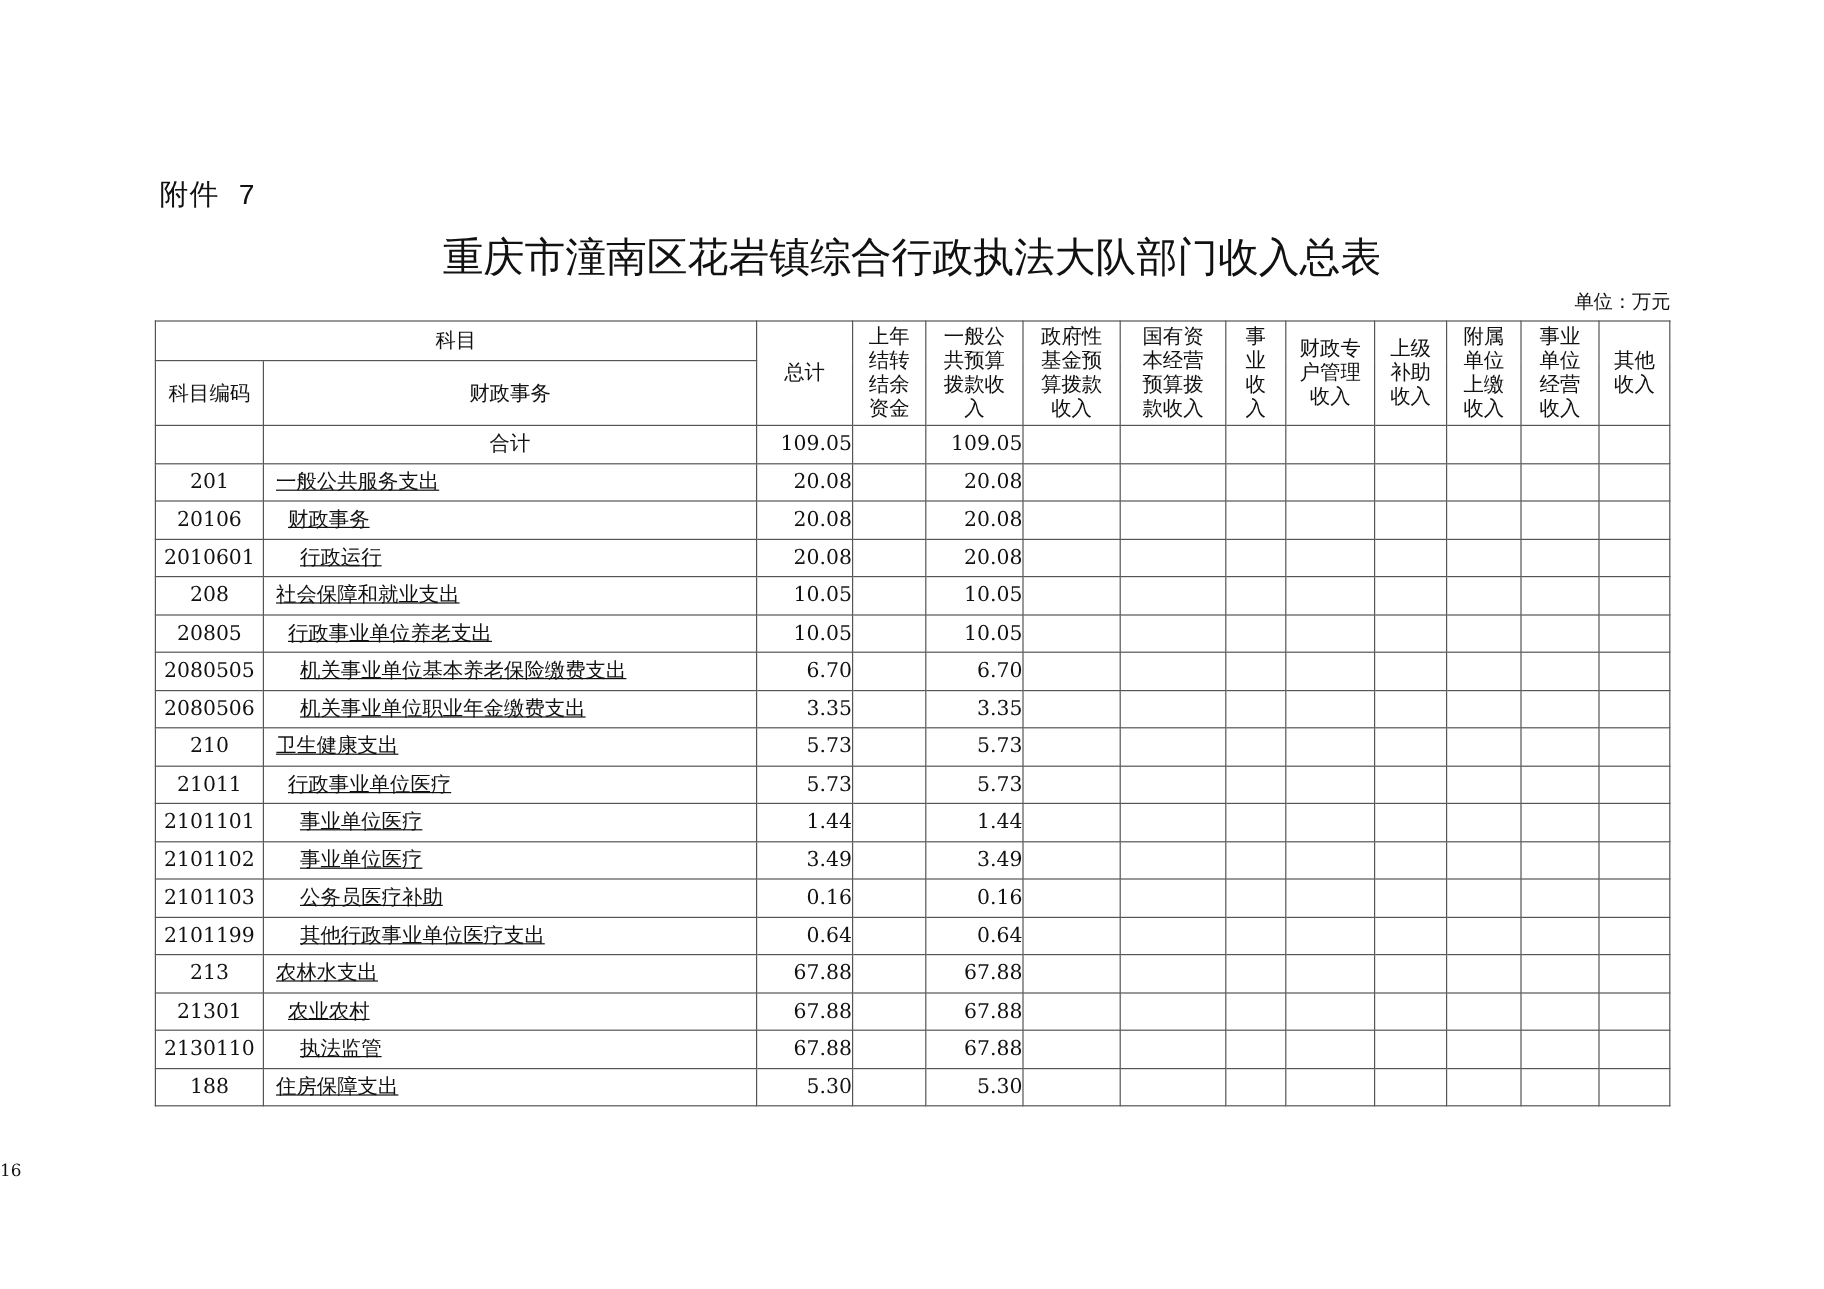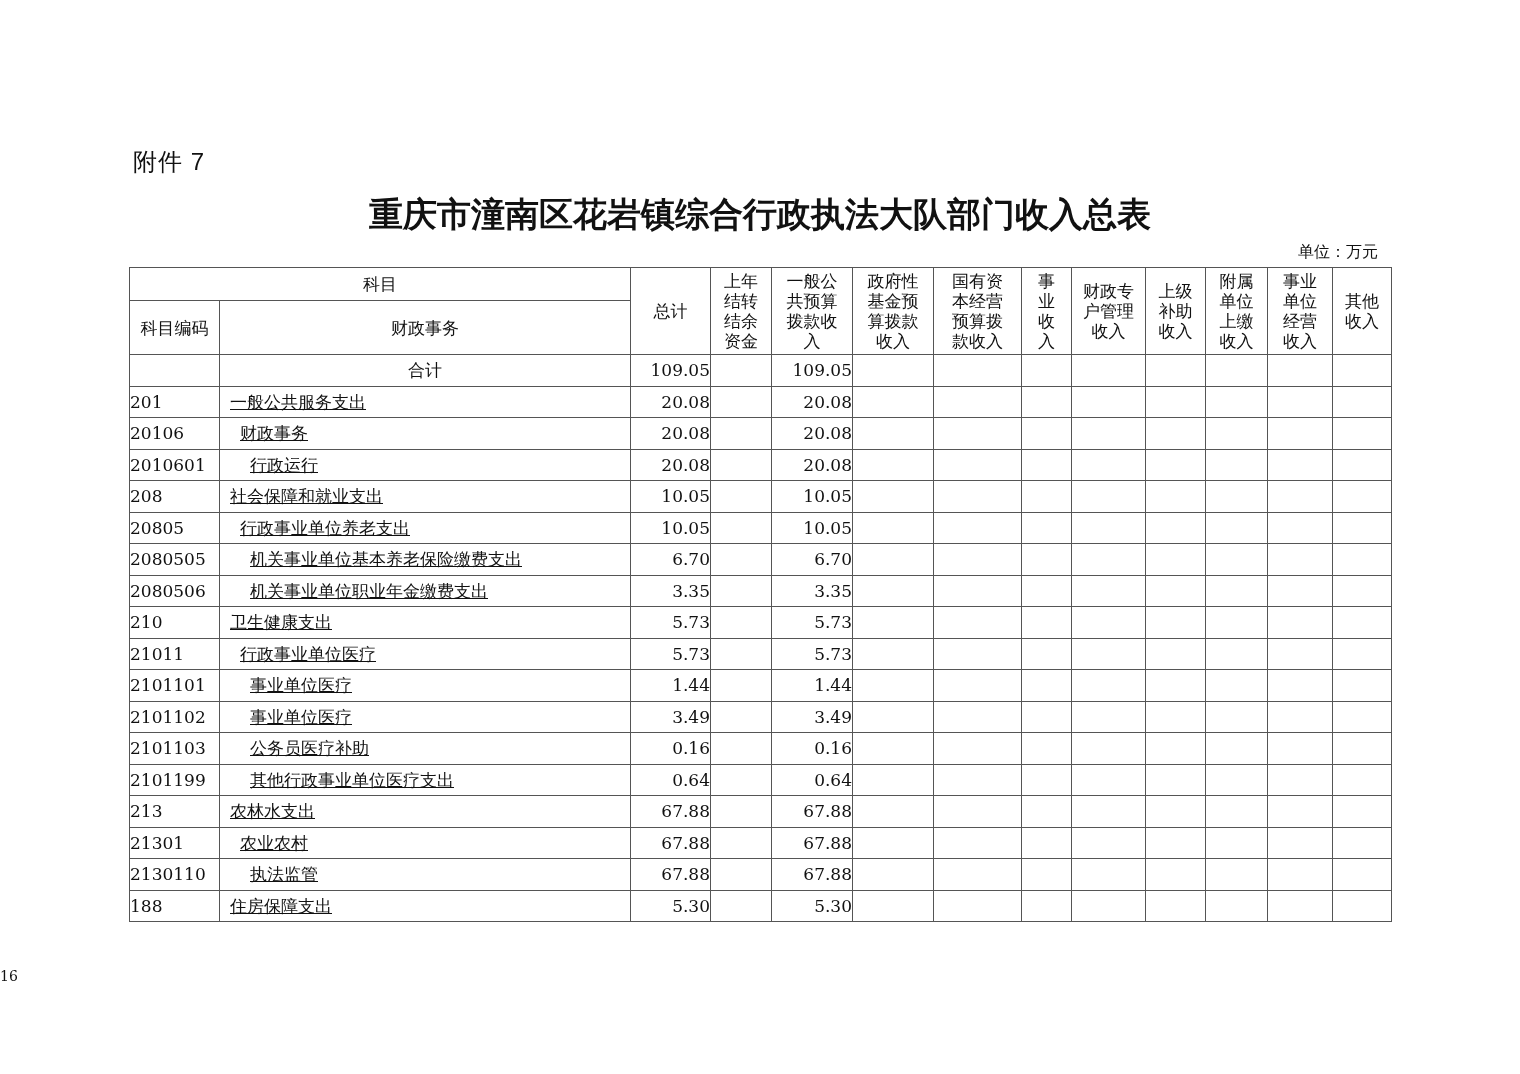--- a/index.html
+++ b/index.html
@@ -1,23 +1,23 @@
 <!DOCTYPE html>
 <html><head>
 <meta charset="utf-8">
 <style>
   html, body { margin:0; padding:0; background:#ffffff; }
   body { width:1520px; height:1074px; position:relative; overflow:hidden; color:#111; font-family:"DejaVu Serif","Liberation Serif",serif; }
-  .attach { position:absolute; left:133px; top:146px; font-family:Liberation Sans, sans-serif; font-size:24px; letter-spacing:1px; }
-  .title { position:absolute; left:0; width:1520px; top:192px; text-align:center; font-family:"DejaVu Serif","Liberation Serif",serif; font-weight:bold; font-size:34px; letter-spacing:0px; }
-  .unit { position:absolute; right:142px; top:242px; font-size:16px; }
+  .attach { position:absolute; left:133px; top:146px; font-family:Liberation Mono, monospace; font-size:24px; letter-spacing:1px; }
+  .title { position:absolute; left:0; width:1520px; top:192px; text-align:center; font-family:"DejaVu Serif","Liberation Serif",serif; font-weight:normal; font-size:34px; letter-spacing:0px; }
+  .unit { position:absolute; right:128px; top:242px; font-size:16px; }
   table.grid { position:absolute; left:129px; top:267px; border-collapse:collapse; table-layout:fixed; width:1262px; }
   table.grid td { border:1px solid #555; padding:0; font-size:17px; line-height:20px; height:30.5px; vertical-align:middle; }
   .hdr td { text-align:center; font-size:16px; line-height:21px; }
-  td.code { padding-left:10px; text-align:left;margin-left:19px; }
+  td.code { padding-left:10px; text-align:center;margin-left:19px; }
   td.name { text-align:left;text-decoration:underline; }
   td.name.l1 { padding-left:10px; }
   td.name.l2 { padding-left:20px; }
   td.name.l3 { padding-left:30px; }
   td.center { text-align:center; }
   td.num { text-align:right; }
   .page { position:absolute; left:0; width:1520px; top:968px; text-align:left; font-size:14px; }
 </style>
 </head>
 <body>

